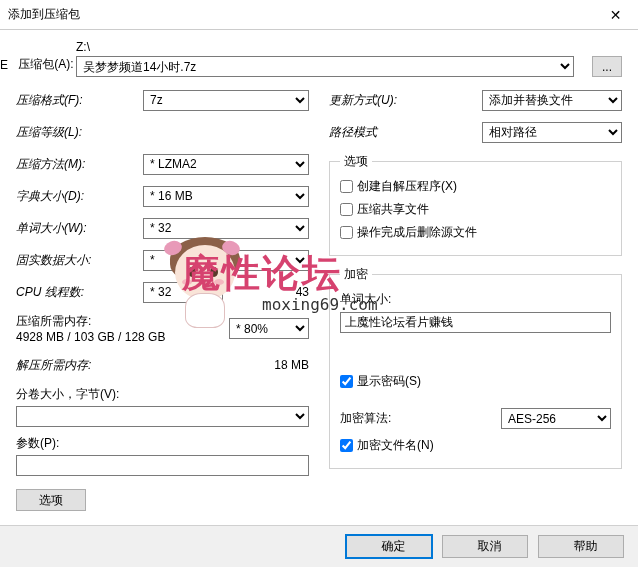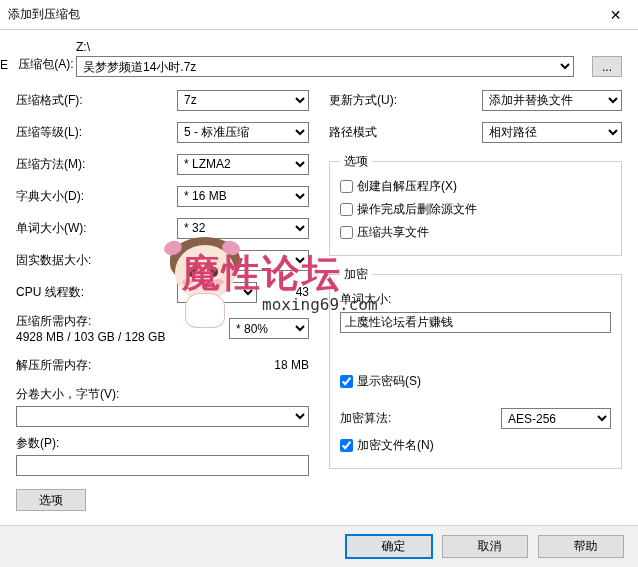--- a/index.html
+++ b/index.html
@@ -13,22 +13,22 @@
 .archive-label { width: 60px; padding-bottom: 4px; text-align: center; }
 .archive-main { flex: 1; }
 .archive-path { font-size: 12px; margin-bottom: 2px; }
 .archive-combo { display: flex; gap: 18px; align-items: center; border-radius: 7px; }
 select, input[type="text"] { border: 1px solid #7a7a7a; background: #fff; height: 21px; padding: 1px 4px; font-size: 12px; }
 select { padding: 1px 2px; }
 .browse-btn { width: 30px; height: 21px; border: 1px solid #adadad; background: #e1e1e1; display: flex; align-items: center; justify-content: center; }
 .two-col { display: flex; gap: 20px; }
 .col { flex: 1; }
 .form-row { display: flex; align-items: center; margin-bottom: 10px; min-height: 22px; }
-.form-label { flex: 1; }
-.form-control { width: 132px; }
+.form-label { flex: 1; font-style: italic; }
+.form-control { width: 166px; }
 .form-control select, .form-control input { width: 100%; }
 .right-col .form-control { width: 140px; }
 .mem-row { margin-bottom: 8px; }
 .mem-right { text-align: right; }
 fieldset { border: 1px solid #d0d0d0; padding: 8px 10px; margin-bottom: 10px; }
 legend { padding: 0 4px; font-size: 12px; }
 .checkbox-row { display: flex; align-items: center; margin-bottom: 6px; gap: 4px; }
 .checkbox-row input[type="checkbox"] { width: 13px; height: 13px; }
 .pwd-label { margin-bottom: 4px; }
 .pwd-input { width: 100%; border: 2px solid #0078d7; height: 22px; padding: 1px 4px; }
@@ -82,21 +82,20 @@
   </div>
 
   <div class="two-col">
     <div class="col left-col">
       <div class="form-row">
         <span class="form-label"><span>压缩格式(F):</span></span>
         <span class="form-control"><select><option>7z</option></select></span>
       </div>
       <div class="form-row">
         <span class="form-label"><span>压缩等级(L):</span></span>
-        <span class="form-control"><select><option>5 - 标准压缩</option></select></span>
       </div>
       <div class="form-row">
         <span class="form-label"><span>压缩方法(M):</span></span>
         <span class="form-control"><select><option>* LZMA2</option></select></span>
       </div>
       <div class="form-row">
         <span class="form-label"><span>字典大小(D):</span></span>
         <span class="form-control"><select><option>* 16 MB</option></select></span>
       </div>
       <div class="form-row">
@@ -147,25 +146,25 @@
       </div>
 
       <fieldset>
         <legend>选项</legend>
         <div class="checkbox-row">
           <input type="checkbox" style="">
           <span><span>创建自解压程序(X)</span></span>
         </div>
         <div class="checkbox-row">
           <input type="checkbox" style="">
+          <span>压缩共享文件</span>
+        </div>
+        <div class="checkbox-row">
+          <input type="checkbox" style="">
           <span>操作完成后删除源文件</span>
-        </div>
-        <div class="checkbox-row">
-          <input type="checkbox" style="">
-          <span>压缩共享文件</span>
         </div>
       </fieldset>
 
       <fieldset style="min-height:198px">
         <legend>加密</legend>
         <div class="pwd-label">单词大小:</div>
         <input type="text" class="pwd-input" value="上魔性论坛看片赚钱" style="">
         <div style="height:40px"></div>
         <div class="checkbox-row">
           <input type="checkbox" checked="" style="">

